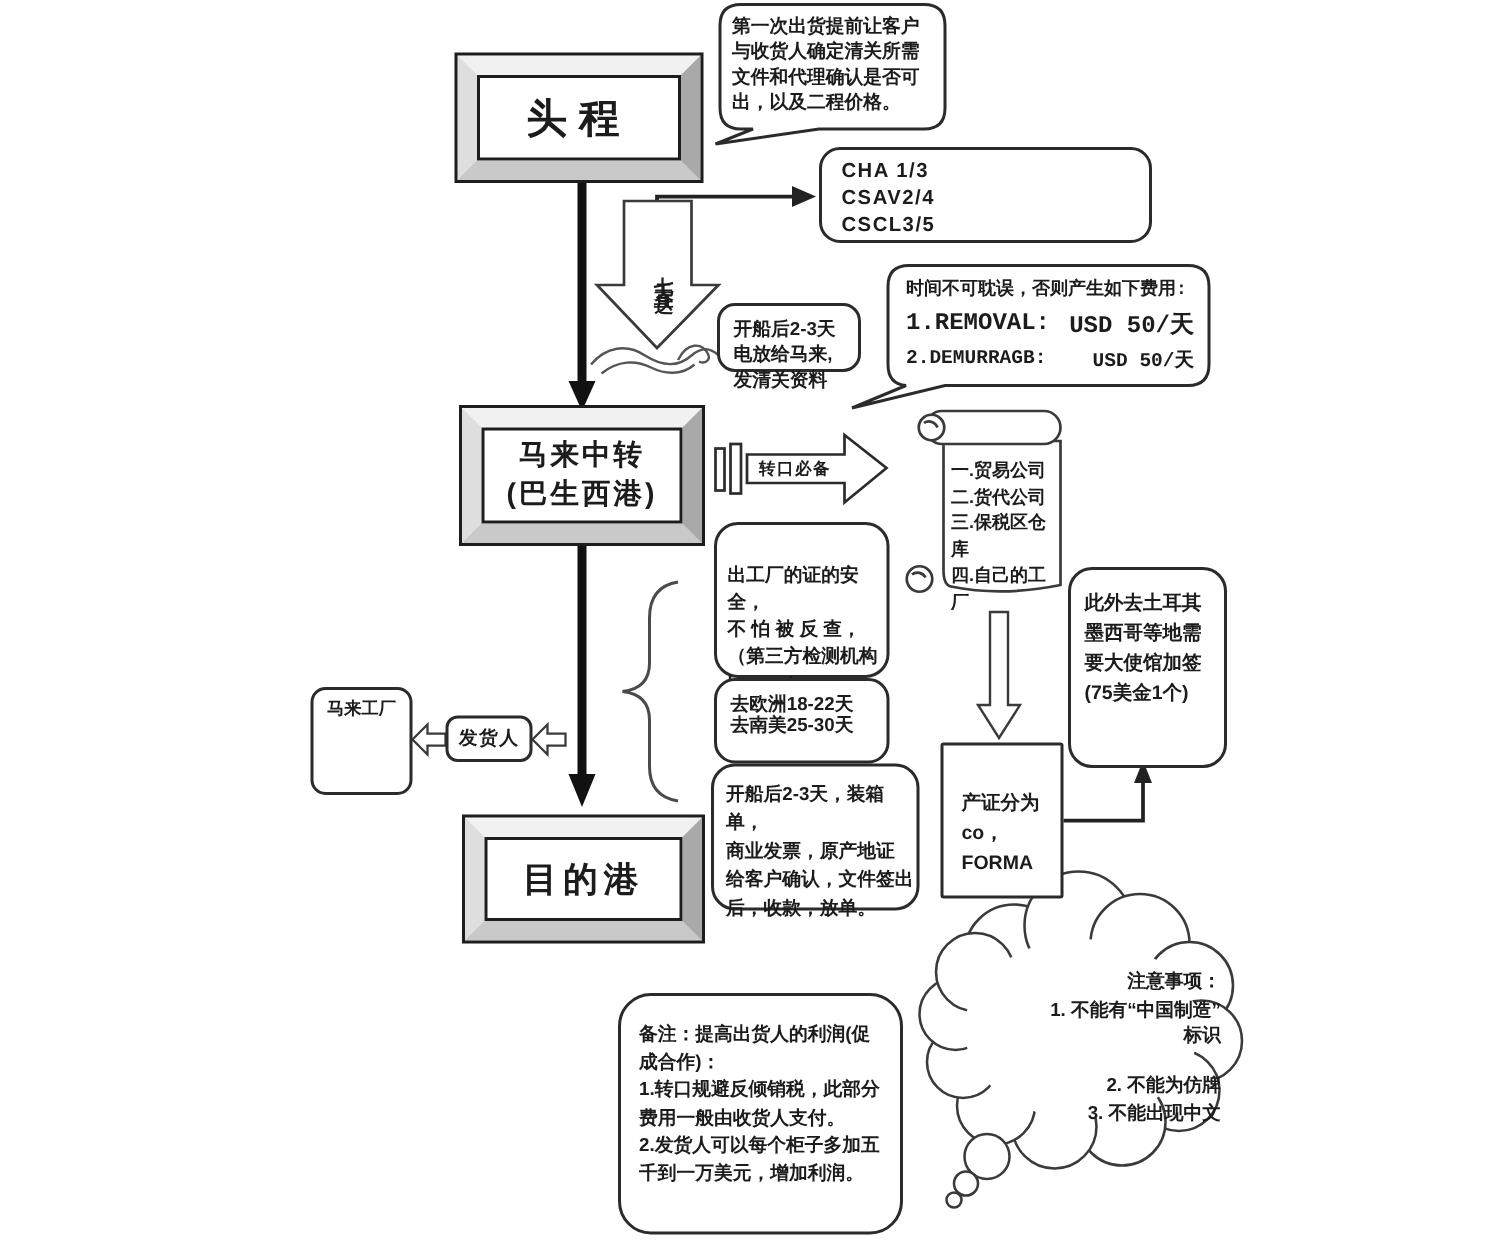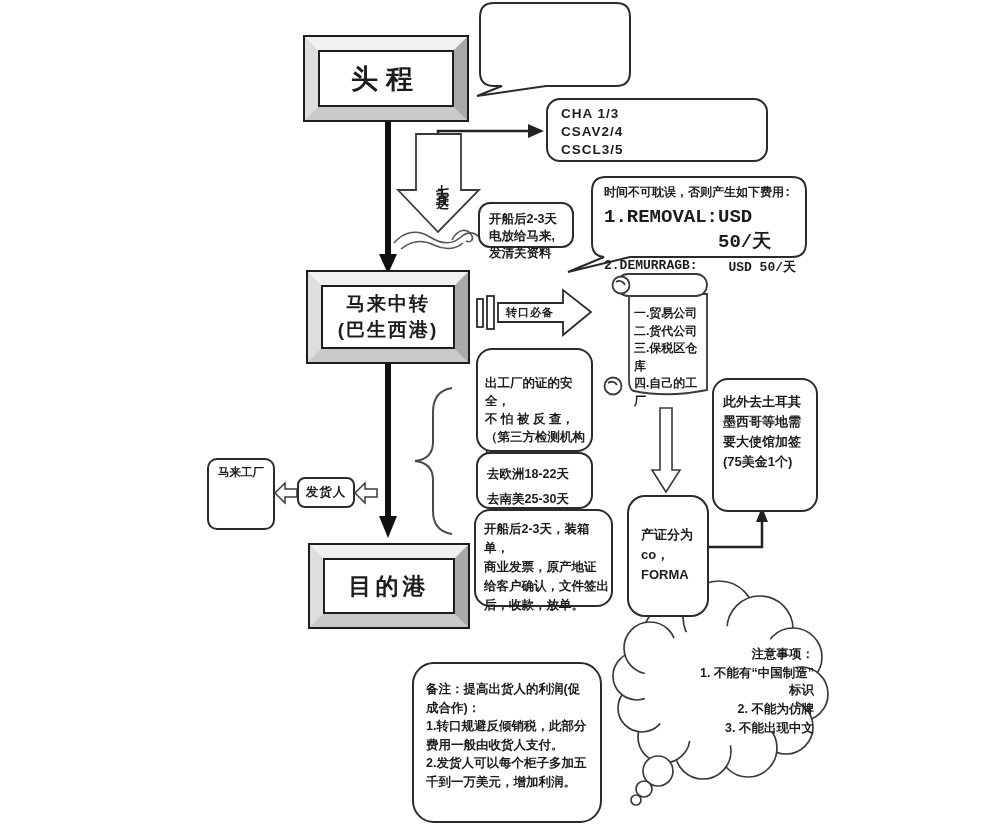--- a/index.html
+++ b/index.html
@@ -125,24 +125,25 @@
       <span>(巴生西港)</span>
     </div>
   </div>
 
   <div class="node bevel" style="left:310px;top:545px;width:158px;height:82px;">
     <div class="inner" style="font-size:23px;letter-spacing:4px;">
       <span>目的港</span>
     </div>
   </div>
 
+  <div class="node txt" style="left:488px;top:9px;width:136px;font-size:12.5px;line-height:17px;">第一次出货提前让客户与收货人确定清关所需文件和代理确认是否可出，以及二程价格。</div>
 
   <div class="node" style="left:604px;top:184px;width:192px;z-index:3;font-family:Liberation Mono, monospace;">
     <div style="font-size:12px;font-weight:700;margin-bottom:5px;">时间不可耽误，否则产生如下费用:</div>
-    <div class="fee-row" style="font-size:19px;margin-bottom:4px;">
+    <div class="fee-row" style="font-size:16px;margin-bottom:4px;">
       <span>1.REMOVAL:</span>
       <span>USD 50/天</span>
     </div>
     <div class="fee-row" style="font-size:13px;">
       <span>2.DEMURRAGB:</span>
       <span>USD 50/天</span>
     </div>
   </div>
 
   <div class="node box" style="left:546px;top:98px;width:222px;height:64px;border-radius:14px;padding:5px 0 0 13px;font-size:13.5px;line-height:18px;letter-spacing:1px;">CHA 1/3
@@ -160,46 +161,46 @@
   <div class="node txt" style="left:634px;top:305px;width:74px;font-size:12px;line-height:17.5px;">一.贸易公司
 二.货代公司
 三.保税区仓库
 四.自己的工厂</div>
 
   <div class="node box" style="left:476px;top:348px;width:117px;height:104px;border-radius:16px;padding:24px 0 0 7px;font-size:12.5px;line-height:18px;">出工厂的证的安全，
 不 怕 被 反 查，
 （第三方检测机构
 bv sgs）</div>
 
-  <div class="node box" style="left:476px;top:452px;width:117px;height:57px;border-radius:14px;padding:8px 0 0 9px;font-size:12.5px;line-height:25px;">去欧洲18-22天
+  <div class="node box" style="left:476px;top:452px;width:117px;height:57px;border-radius:14px;padding:8px 0 0 9px;font-size:12.5px;line-height:14px;">去欧洲18-22天
 去南美25-30天</div>
 
   <div class="node box" style="left:474px;top:509px;width:139px;height:98px;border-radius:16px;padding:9px 0 0 8px;font-size:12.5px;line-height:19px;">开船后2-3天，装箱单，
 商业发票，原产地证
 给客户确认，文件签出
 后，收款，放单。</div>
 
   <div class="node box" style="left:207px;top:458px;width:68px;height:72px;border-radius:10px;padding:5px 0 0 9px;font-size:11.5px;">马来工厂</div>
 
   <div class="node box" style="left:297px;top:477px;width:58px;height:31px;border-radius:8px;display:flex;align-items:center;justify-content:center;font-size:12.5px;letter-spacing:1px;">发货人</div>
 
-  <div class="node box" style="left:627px;top:495px;width:82px;height:122px;border-radius:18px;padding:28px 0 0 12px;font-size:13px;line-height:20px;">产证分为
+  <div class="node box" style="left:627px;top:495px;width:82px;height:104px;border-radius:2px;padding:28px 0 0 12px;font-size:13px;line-height:20px;">产证分为
 co，
 FORMA</div>
 
   <div class="node box" style="left:712px;top:378px;width:106px;height:134px;border-radius:16px;padding:12px 0 0 9px;font-size:13px;line-height:20px;">此外去土耳其
 墨西哥等地需
 要大使馆加签
 (75美金1个)</div>
 
   <div class="node box" style="left:412px;top:662px;width:190px;height:161px;border-radius:22px;padding:16px 11px 0 12px;font-size:12.5px;line-height:18.5px;">备注：提高出货人的利润(促成合作)：
 1.转口规避反倾销税，此部分费用一般由收货人支付。
 2.发货人可以每个柜子多加五千到一万美元，增加利润。</div>
 
   <div class="node" style="left:662px;top:646px;width:152px;z-index:3;font-weight:700;font-size:12.5px;line-height:17px;text-align:right;">
     <div style="margin-bottom:2px;">注意事项：</div>
     <div class="txt">1.  不能有“中国制造”
       标识</div>
-    <div class="txt" style="margin-top:2px;">2.  不能为仿牌</div>
+    <div class="txt" style="margin-top:16px;">2.  不能为仿牌</div>
     <div class="txt" style="margin-top:2px;">3.  不能出现中文</div>
   </div>
 
 </div>
 
 </body></html>

